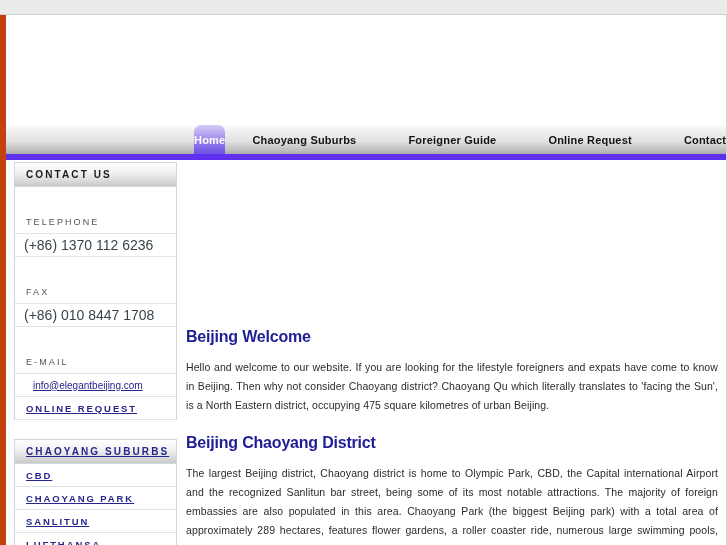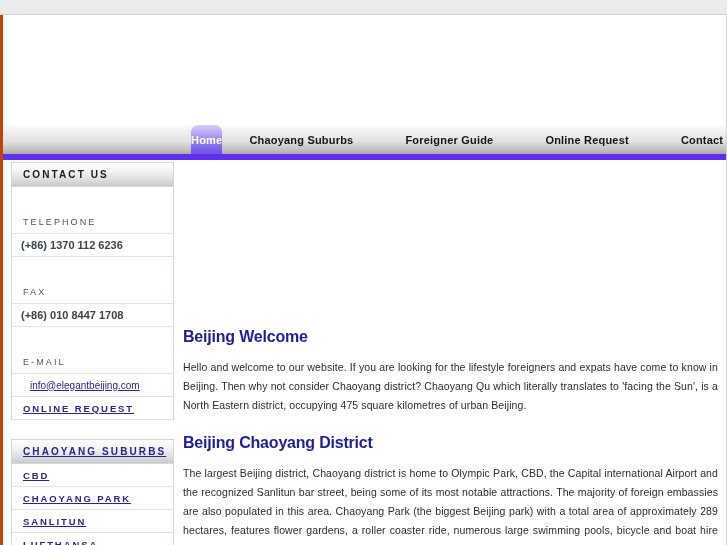--- a/index.html
+++ b/index.html
@@ -20,21 +20,21 @@
     background: #ebebeb;
     border-bottom: 1px solid #cfcfcf;
     width: 100%;
   }
 
   
   .page-frame {
     width: 727px;
     height: 530px;
     background: #ffffff;
-    border-left: 3px solid #c2410c;
+    border-left: 6px solid #c2410c;
     border-right: 1px solid #d6d6d6;
     position: relative;
     overflow: hidden;
   }
 
   
   .header-banner {
     height: 110px;
     background: #ffffff;
     position: relative;
@@ -129,24 +129,23 @@
     overflow: hidden;
   }
   .panel-row.label {
     letter-spacing: 2.1px;
     color: #4a565c;
     font-size: 9px;
     margin-top: 24px;
   }
   .panel-row.value {
     letter-spacing: 0;
-    font-size: 11px;
+    font-size: 14px;
     color: #39454b;
     padding-left: 9px;
-    font-weight: bold;
   }
   .panel-row a {
     color: #26268c;
     text-decoration: underline;
     font-size: 10px;
   }
   .panel-row.link-row a {
     letter-spacing: 1.9px;
     font-weight: bold;
     font-size: 9.5px;

